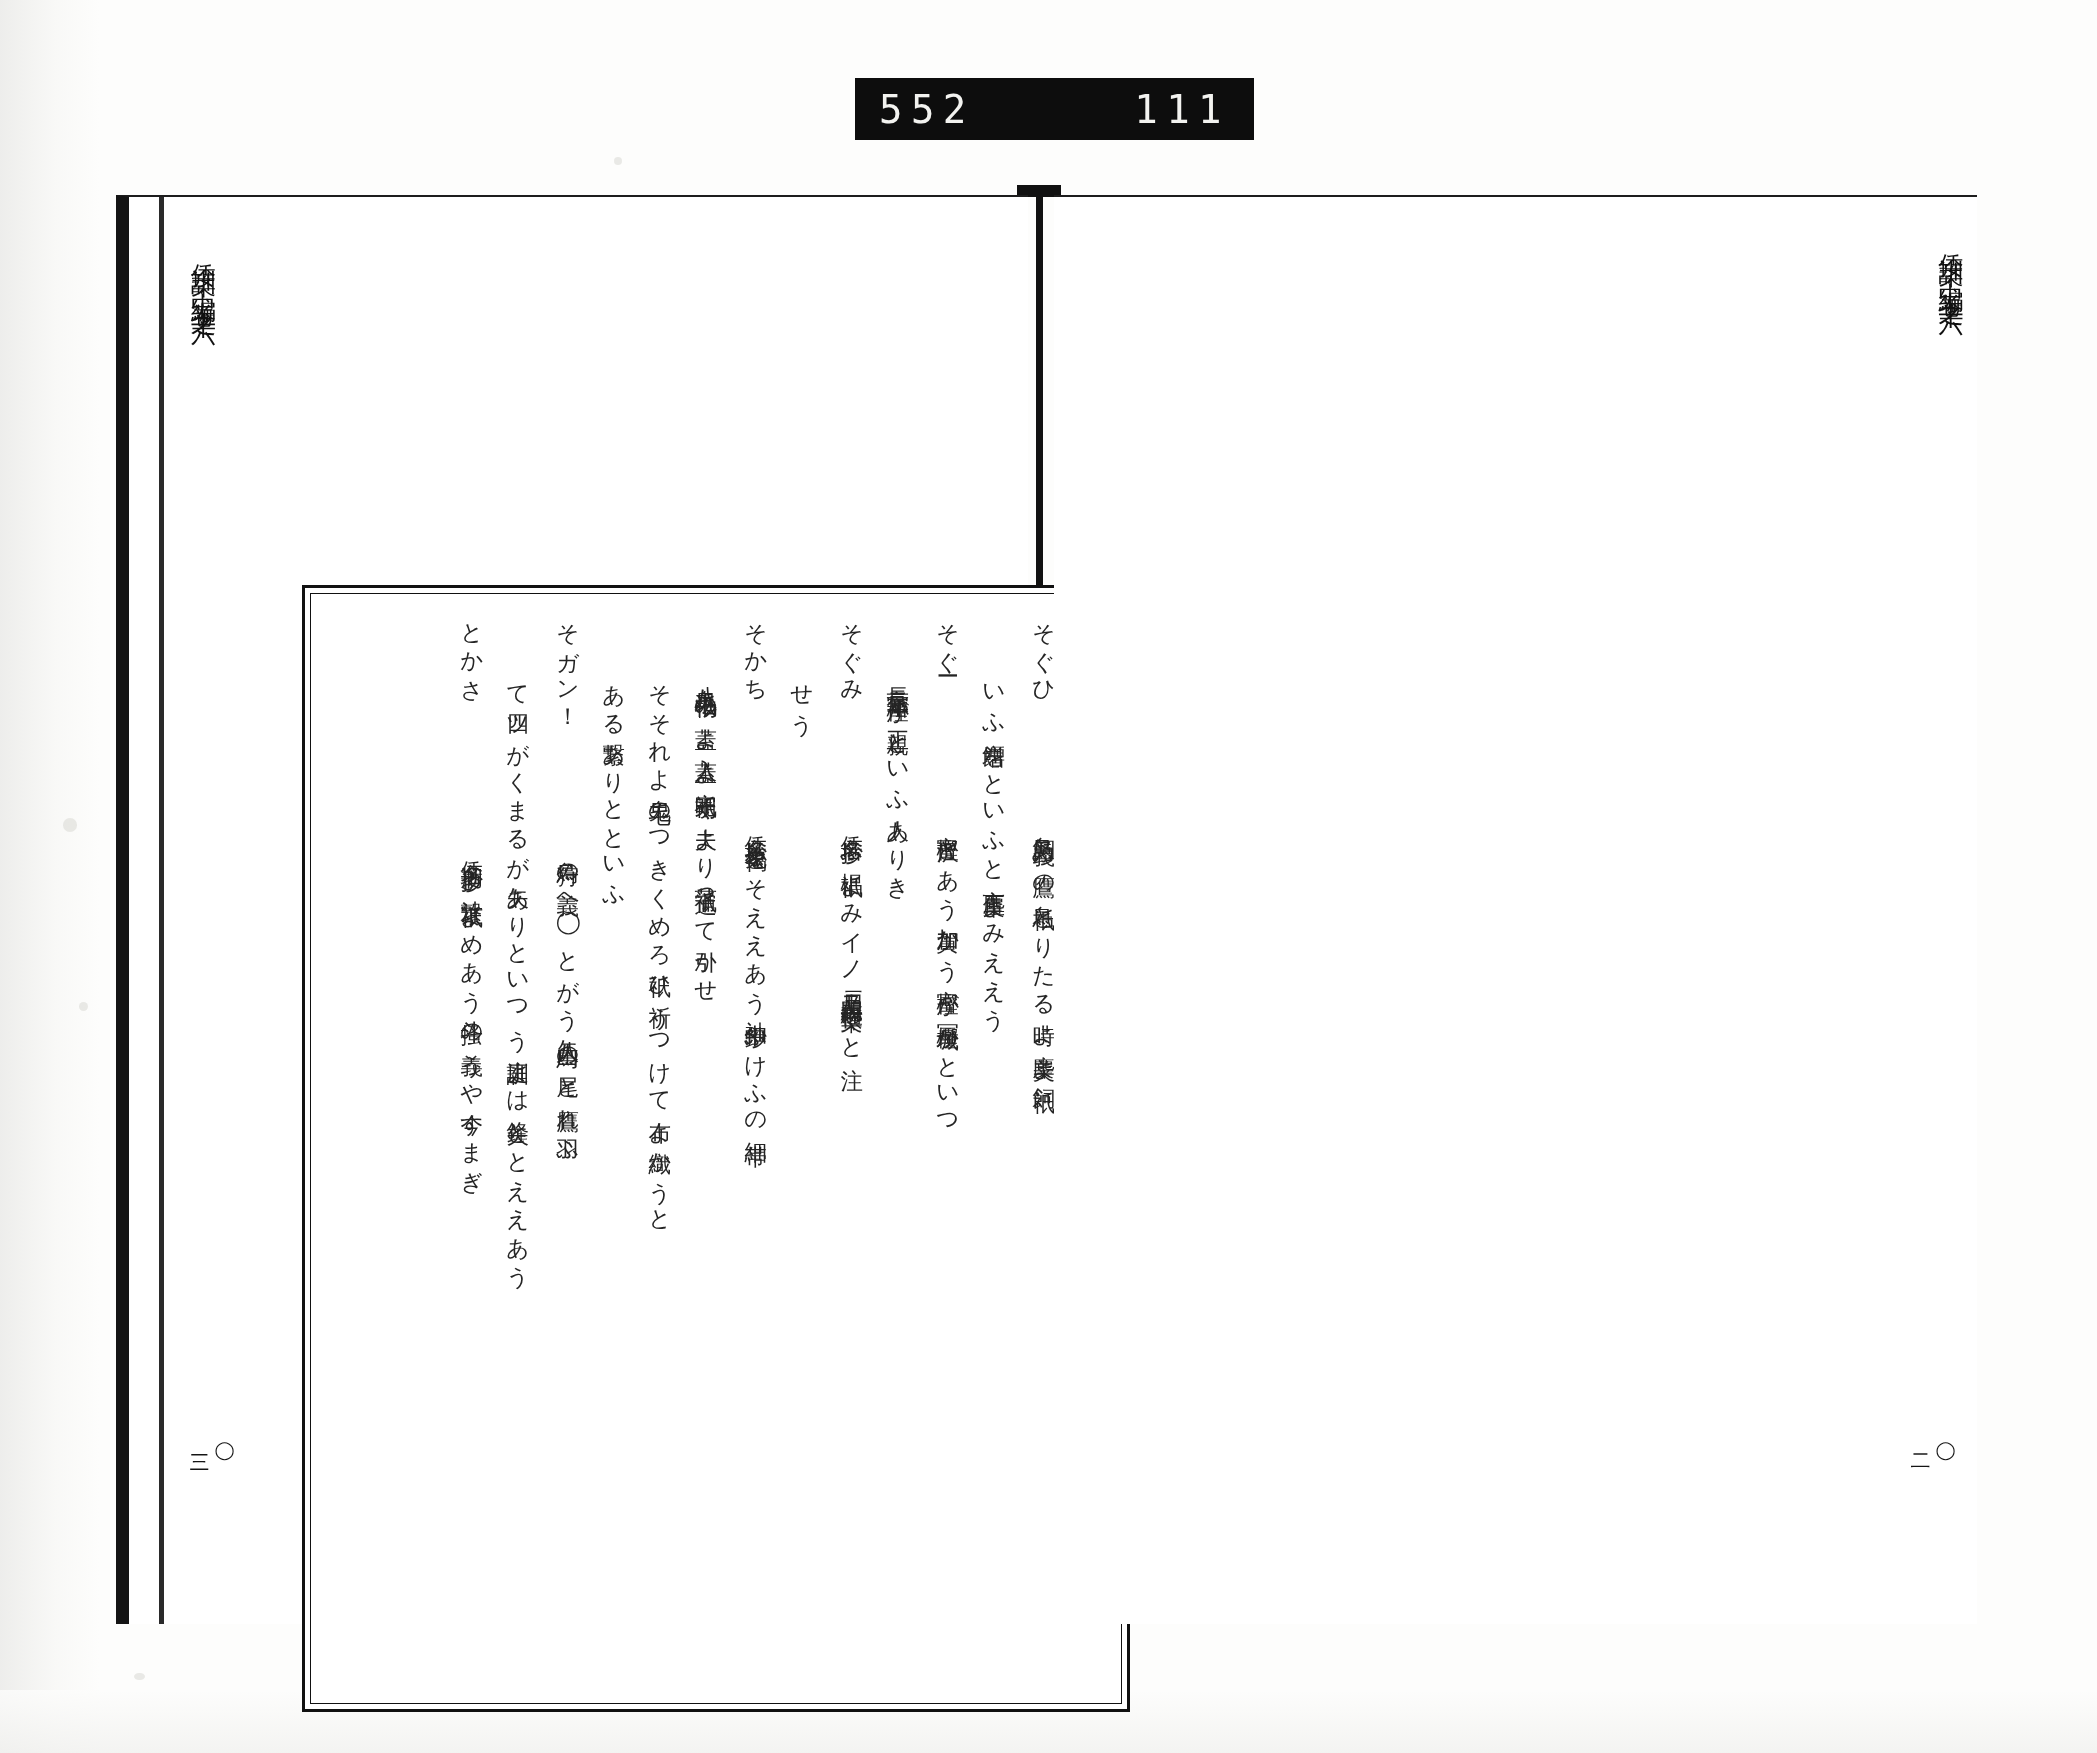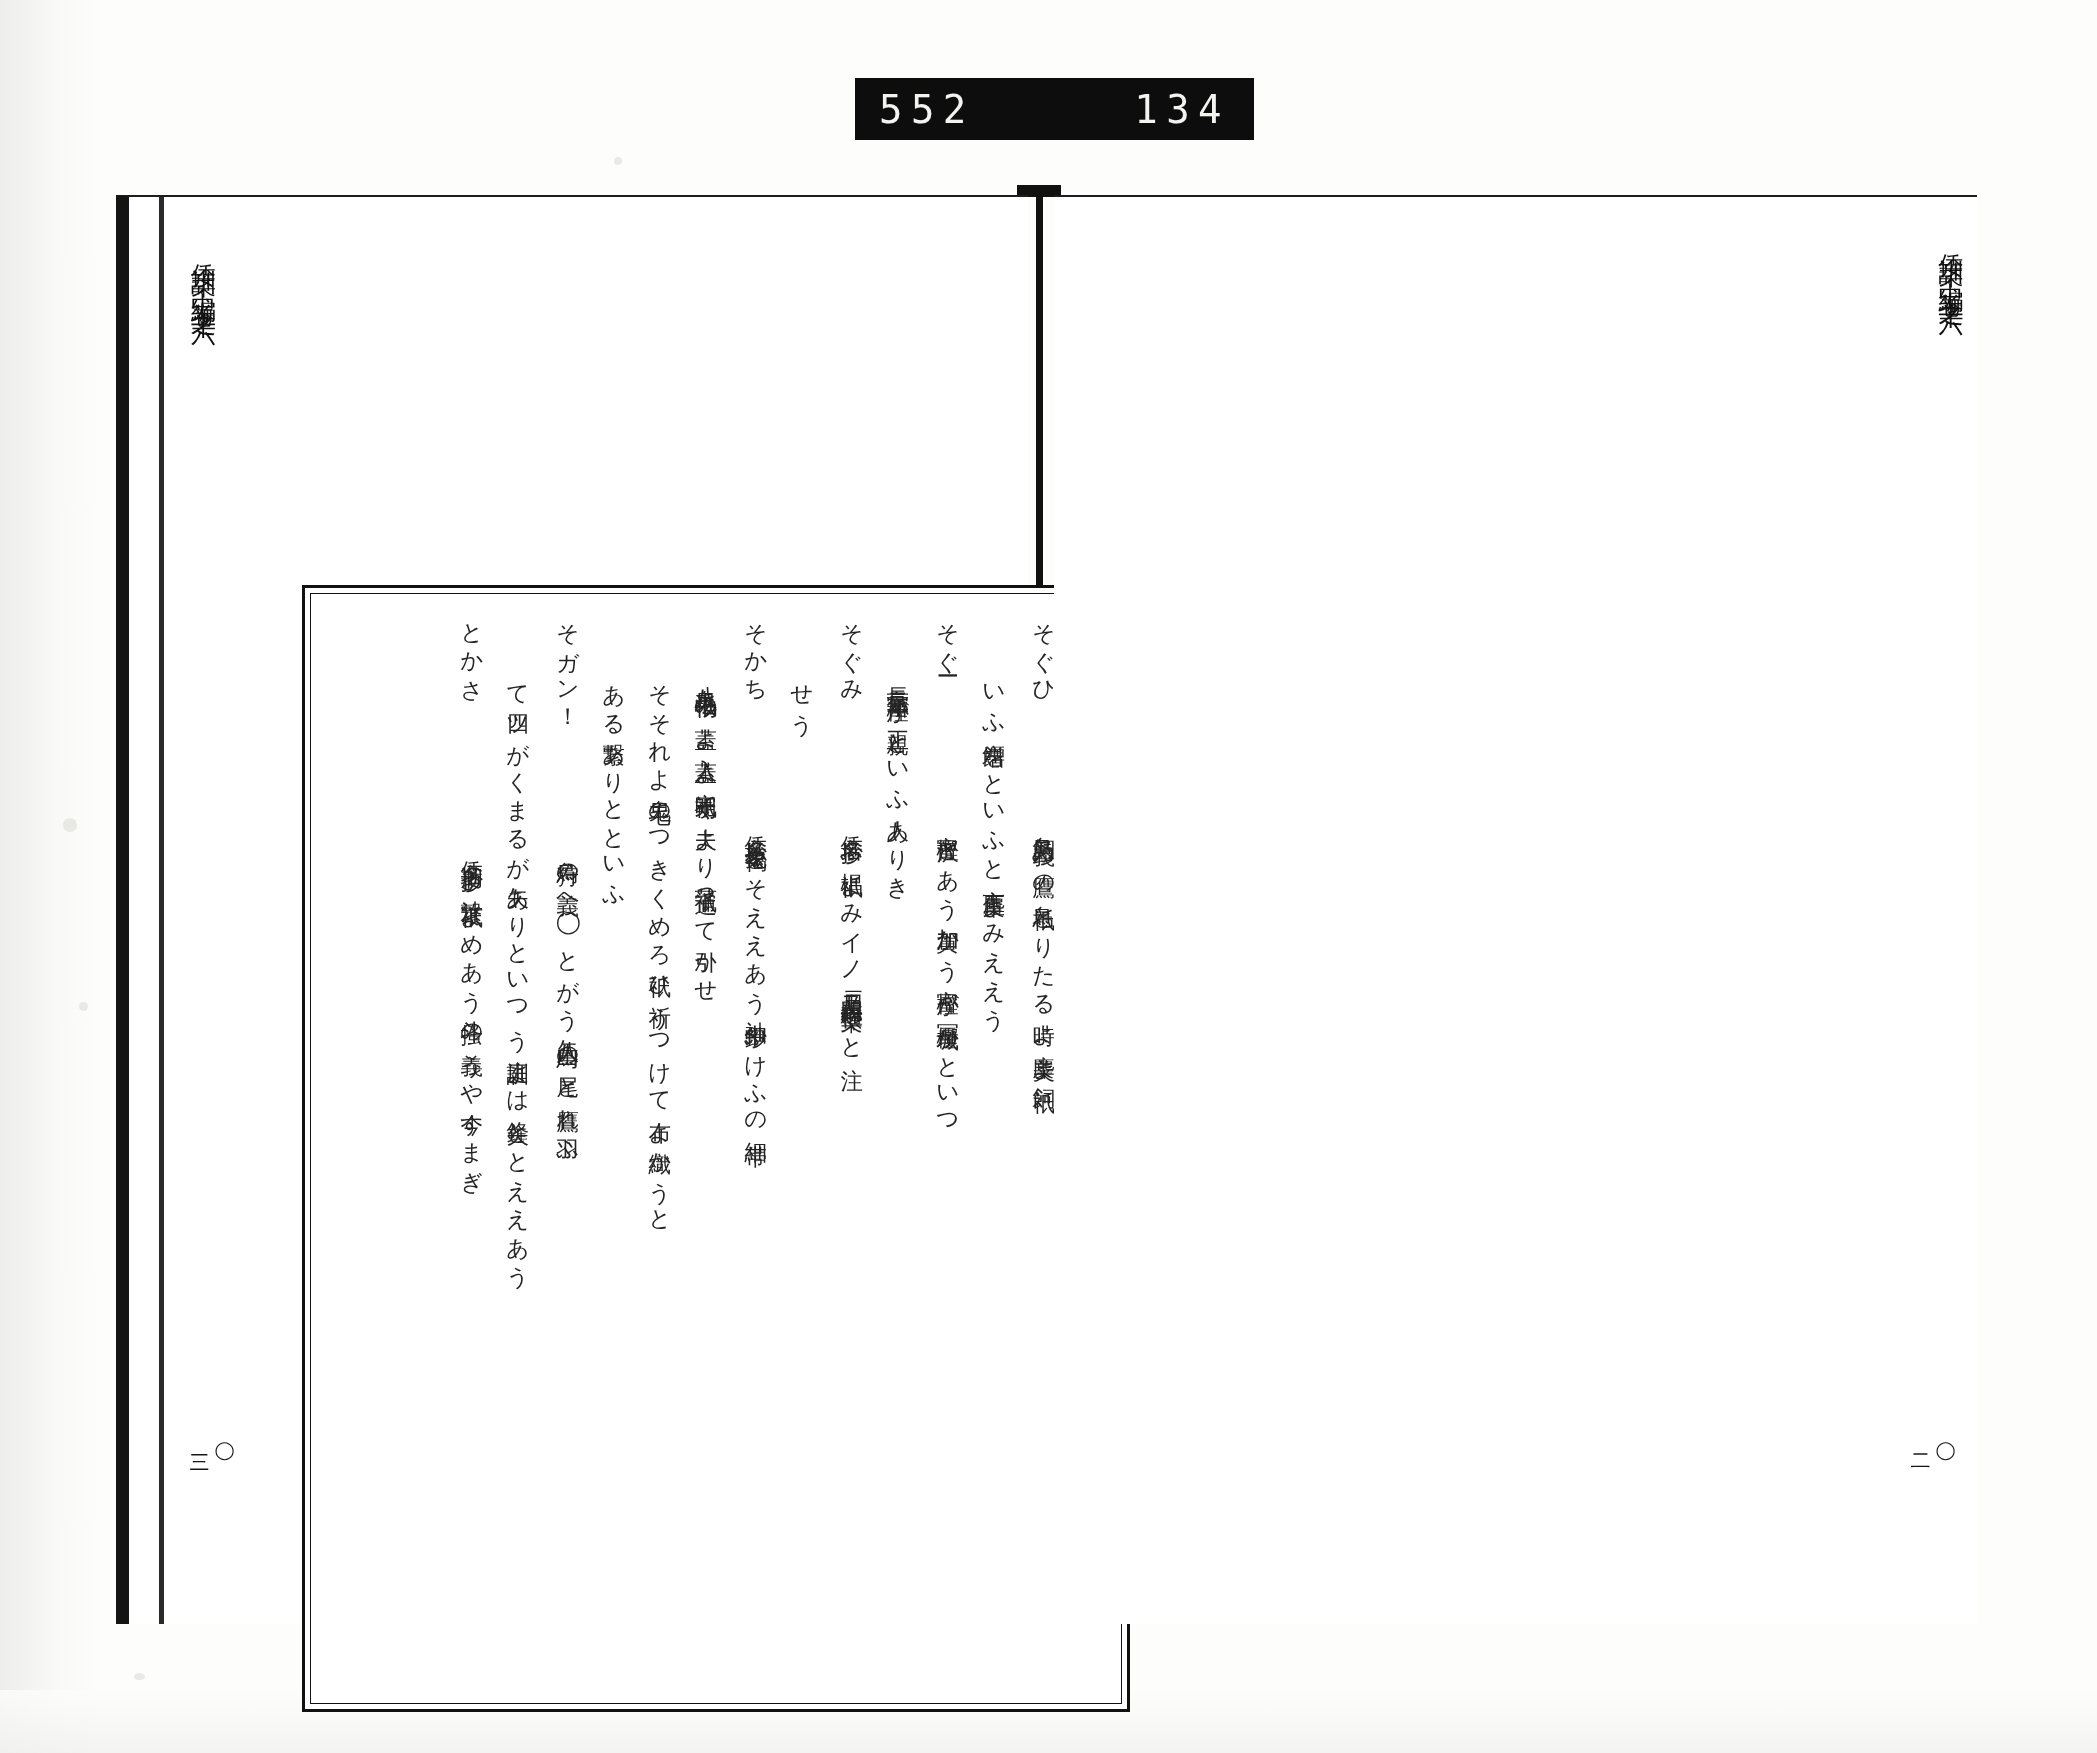--- a/index.html
+++ b/index.html
@@ -226,21 +226,21 @@
   <div class="scan-noise-bottom"></div>
 
   <div class="smudge" style="left:63px; top:818px; width:13.6px; height:13.6px;"></div>
   <div class="smudge" style="left:79px; top:1002px; width:9.4px; height:9.4px;"></div>
   <div class="smudge" style="left:134px; top:1673px; width:10.5px; height:7.3px;"></div>
   <div class="smudge" style="left:614px; top:157px; width:8.4px; height:8.4px;"></div>
 </div>
 
 <div class="counter-strip">
   <span class="counter-digits">552</span>
-  <span class="counter-digits">134</span>
+  <span class="counter-digits">111</span>
 </div>
 
 <div class="gutter-top"></div>
 <div class="gutter"></div>
 <div class="gutter-foot-shadow"></div>
 <div class="gutter-foot"></div>
 
 <div class="leaf leaf-left">
 
   <div class="title-col-left">倭訓栞 中編卷之十六</div>

